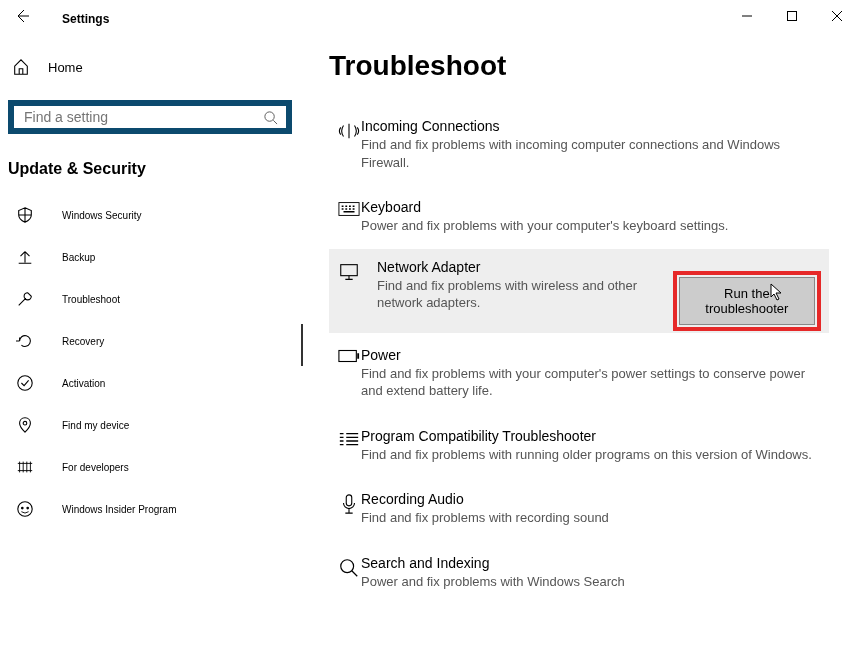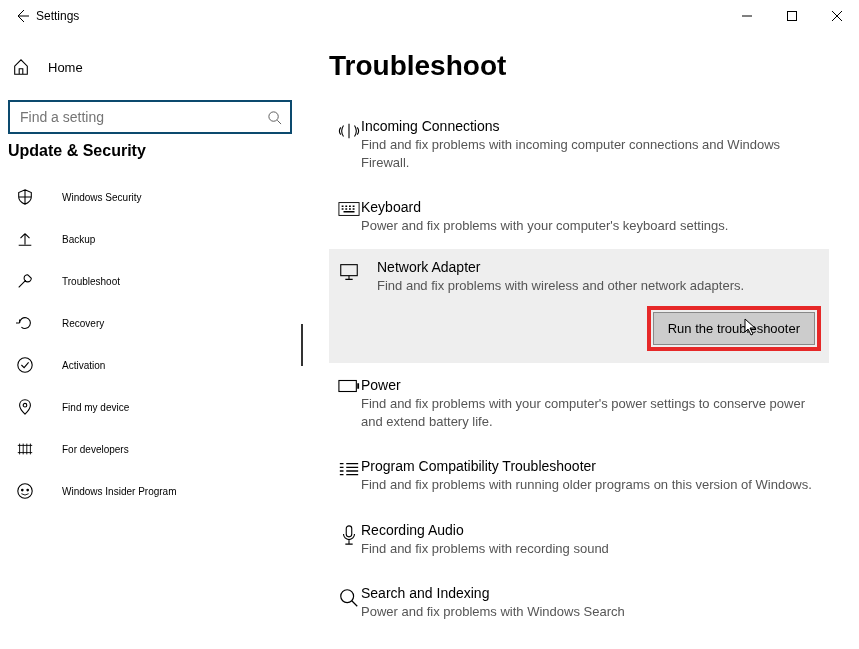--- a/index.html
+++ b/index.html
@@ -1,43 +1,43 @@
 <!DOCTYPE html>
 <html><head>
 <meta charset="utf-8">
 <style>
   * { box-sizing: border-box; margin: 0; padding: 0; font-family: "Segoe UI", -apple-system, sans-serif; }
   body { width: 859px; height: 649px; background: #fff; overflow: hidden; position: relative; }
 
   .titlebar { height: 32px; display: flex; align-items: center; justify-content: space-between; }
-  .titlebar-left { display: flex; align-items: center; gap: 4px; padding-left: 12px; }
+  .titlebar-left { display: flex; align-items: flex-end; gap: 30px; padding-left: 12px; font-weight: bold; }
   .titlebar-left .back { width: 20px; height: 20px; display:flex; align-items:center; justify-content:center;}
   .titlebar-left .title { font-size: 12px; color:#000; }
   .win-controls { display:flex; }
   .win-controls div { width: 45px; height: 32px; display:flex; align-items:center; justify-content:center; }
 
   .content { display:flex; height: calc(649px - 32px); }
   .sidebar { width: 303px; padding: 18px 8px 0 8px; border-right: none; position:relative; }
   .sidebar .home-row { display:flex; align-items:center; gap:18px; padding:8px 4px 8px 4px; margin-bottom:16px;}
   .sidebar .home-row span.label { font-size:13px; }
-  .search-box { display:flex; align-items:center; border:2px solid #0c4a6e; height:34px; width:284px; margin-bottom:8px; margin-left:0; }
+  .search-box { display:flex; align-items:center; border:6px solid #0c4a6e; height:34px; width:284px; margin-bottom:26px; margin-left:0; }
   .search-box input { border:none; outline:none; flex:1; padding:0 10px; font-size:14px; background:transparent; }
   .search-box .icon { width:32px; display:flex; justify-content:center; align-items:center; }
   .section-title { font-weight:600; font-size:16px; padding:0 0 16px 0; }
   .nav-item { display:flex; align-items:center; gap:28px; padding:12px 4px 12px 8px; font-size:10px; position:relative; }
   .nav-item.active::before { content:""; position:absolute; right:-7px; top:2px; bottom:2px; width:0; }
   .vbar { position:absolute; right:0; top:292px; height:42px; width:2px; background:#333; }
 
   .main { flex:1; padding: 18px 30px 0 26px; overflow:hidden; }
   .main h1 { font-size:28px; font-weight:600; margin-bottom:22px; letter-spacing:0; }
   .ts-item { display:flex; gap:0; padding:14px 14px 14px 8px; }
   .ts-item .icon { width:24px; flex-shrink:0; display:flex; justify-content:center; padding-top:2px; }
   .ts-item .text .title { font-size:14px; color:#000; margin-bottom:2px; }
   .ts-item .text .desc { font-size:13px; color:#555; line-height:1.35; }
-  .ts-item.selected { background:#eee; flex-direction:column; padding:10px 14px 18px 8px; gap:0; }
+  .ts-item.selected { background:#eee; flex-direction:row; padding:10px 14px 8px 8px; gap:0; }
   .ts-item.selected .row { display:flex; gap:16px; }
   .ts-item.selected .btn-wrap { display:flex; justify-content:flex-end; padding-top:18px; }
   .run-btn { border:1px solid #888; background:#ccc; padding:8px 14px; font-size:13px; outline:4px solid #e62828; outline-offset:2px; position:relative; }
   .cursor { position:absolute; left:90px; top:5px; font-size:15px; }
 
   svg { display:block; }
 </style>
 </head>
 <body>
 

